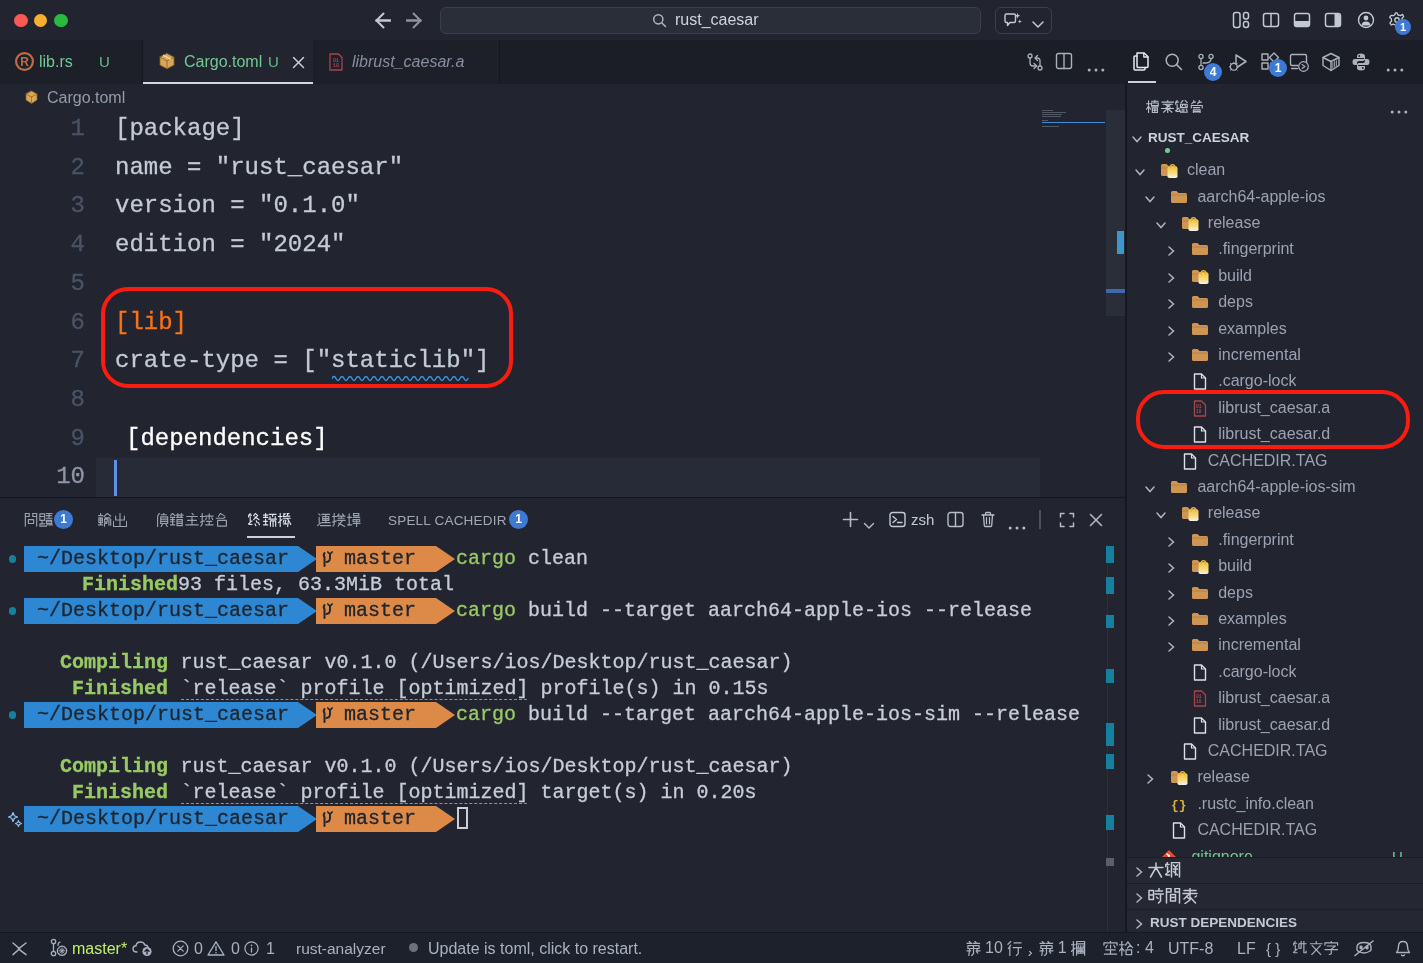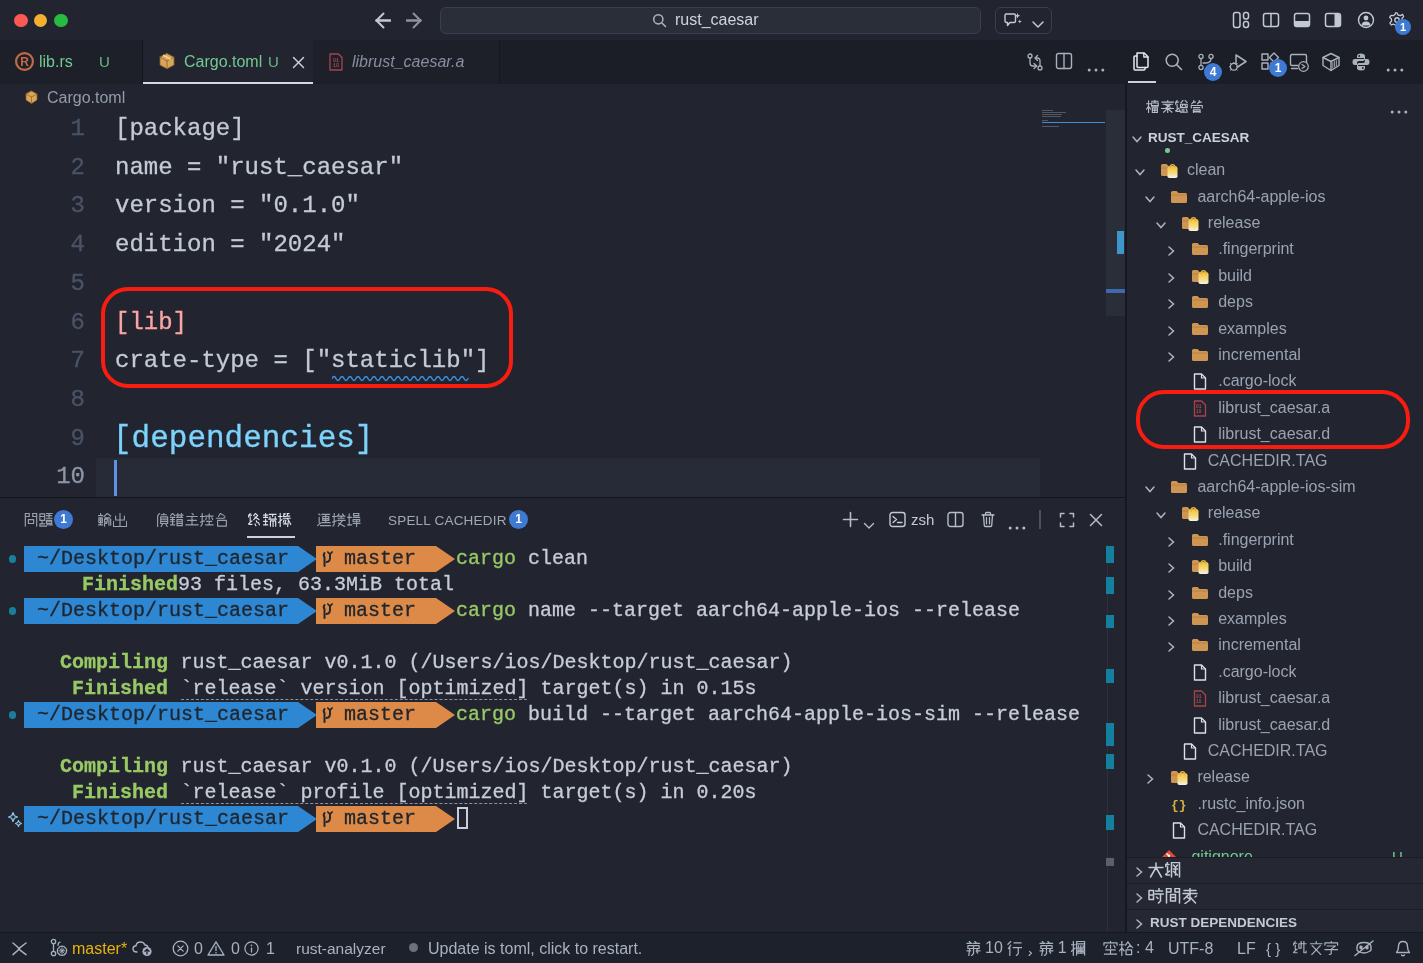--- a/index.html
+++ b/index.html
@@ -170,26 +170,26 @@
 <div class="abs mono" style="left:0;top:110.0px;width:85px;height:38.7px;line-height:38.7px;font-size:24px;color:#4a5366;text-align:right">1</div>
 <div class="abs mono" style="left:115px;top:110.0px;height:38.7px;line-height:38.7px;font-size:24px;color:#c3cad6;white-space:pre">[package]</div>
 <div class="abs mono" style="left:0;top:148.7px;width:85px;height:38.7px;line-height:38.7px;font-size:24px;color:#4a5366;text-align:right">2</div>
 <div class="abs mono" style="left:115px;top:148.7px;height:38.7px;line-height:38.7px;font-size:24px;color:#c3cad6;white-space:pre">name&nbsp;=&nbsp;"rust_caesar"</div>
 <div class="abs mono" style="left:0;top:187.4px;width:85px;height:38.7px;line-height:38.7px;font-size:24px;color:#4a5366;text-align:right">3</div>
 <div class="abs mono" style="left:115px;top:187.4px;height:38.7px;line-height:38.7px;font-size:24px;color:#c3cad6;white-space:pre">version&nbsp;=&nbsp;"0.1.0"</div>
 <div class="abs mono" style="left:0;top:226.1px;width:85px;height:38.7px;line-height:38.7px;font-size:24px;color:#4a5366;text-align:right">4</div>
 <div class="abs mono" style="left:115px;top:226.1px;height:38.7px;line-height:38.7px;font-size:24px;color:#c3cad6;white-space:pre">edition&nbsp;=&nbsp;"2024"</div>
 <div class="abs mono" style="left:0;top:264.8px;width:85px;height:38.7px;line-height:38.7px;font-size:24px;color:#4a5366;text-align:right">5</div>
 <div class="abs mono" style="left:0;top:303.5px;width:85px;height:38.7px;line-height:38.7px;font-size:24px;color:#4a5366;text-align:right">6</div>
-<div class="abs mono" style="left:115px;top:303.5px;height:38.7px;line-height:38.7px;font-size:24px;color:#fca5a5;white-space:pre">[lib]</div>
+<div class="abs mono" style="left:115px;top:303.5px;height:38.7px;line-height:38.7px;font-size:24px;color:#f97316;white-space:pre">[lib]</div>
 <div class="abs mono" style="left:0;top:342.2px;width:85px;height:38.7px;line-height:38.7px;font-size:24px;color:#4a5366;text-align:right">7</div>
 <div class="abs mono" style="left:115px;top:342.2px;height:38.7px;line-height:38.7px;font-size:24px;color:#c3cad6;white-space:pre">crate-type&nbsp;=&nbsp;["staticlib"]</div>
 <div class="abs mono" style="left:0;top:380.9px;width:85px;height:38.7px;line-height:38.7px;font-size:24px;color:#4a5366;text-align:right">8</div>
 <div class="abs mono" style="left:0;top:419.6px;width:85px;height:38.7px;line-height:38.7px;font-size:24px;color:#4a5366;text-align:right">9</div>
-<div class="abs mono" style="left:113px;top:419.6px;height:38.7px;line-height:38.7px;font-size:31px;color:#7dd3fc;white-space:pre">[dependencies]</div>
+<div class="abs mono" style="left:126px;top:419.6px;height:38.7px;line-height:38.7px;font-size:24px;color:#ffffff;white-space:pre">[dependencies]</div>
 <div class="abs mono" style="left:0;top:458.3px;width:85px;height:38.7px;line-height:38.7px;font-size:24px;color:#8d95a8;text-align:right">10</div>
 <div class="abs" style="left:114.3px;top:459.8px;width:2.8px;height:36px;background:#5f8fe6"></div>
 <div class="abs" style="left:332px;top:368px"><svg width="140" height="8" viewBox="0 0 140 8" style="" fill="none" stroke-linecap="round" stroke-linejoin="round">
       <path d="M0 4.5 q2 -4 4 0 t4 0 q2 -4 4 0 t4 0 q2 -4 4 0 t4 0 q2 -4 4 0 t4 0 q2 -4 4 0 t4 0 q2 -4 4 0 t4 0 q2 -4 4 0 t4 0 q2 -4 4 0 t4 0 q2 -4 4 0 t4 0 q2 -4 4 0 t4 0 q2 -4 4 0 t4 0 q2 -4 4 0 t4 0 q2 -4 4 0 t4 0 q2 -4 4 0 t4 0 q2 -4 4 0 t4 0 q2 -4 4 0 t4 0 q2 -4 4 0 t4 0" stroke="#3f8edb" stroke-width="1.5" fill="none"></path>
     </svg></div>
 <div class="abs" style="left:101px;top:287px;width:412px;height:101px;border:4.5px solid #f81d10;border-radius:27px"></div>
 <div class="abs" style="left:1042px;top:110.0px;width:11px;height:1.2px;background:#515866"></div>
 <div class="abs" style="left:1042px;top:112.0px;width:24px;height:1.2px;background:#515866"></div>
 <div class="abs" style="left:1042px;top:113.9px;width:20px;height:1.2px;background:#515866"></div>
 <div class="abs" style="left:1042px;top:115.8px;width:19px;height:1.2px;background:#515866"></div>
@@ -295,25 +295,25 @@
 <div class="abs" style="left:316px;top:598.0px;width:120px;height:26px;background:#dd8a49"></div>
 <div class="abs" style="left:436px;top:598.0px;width:0;height:0;border-left:19px solid #dd8a49;border-top:13px solid transparent;border-bottom:13px solid transparent"></div>
 <div class="abs mono" style="left:37px;top:598.0px;height:26px;line-height:26px;font-size:20px;font-weight:normal;color:#20262e;white-space:pre;">~/Desktop/rust_caesar</div>
 <div class="abs" style="left:320px;top:602.0px"><svg width="14" height="19" viewBox="0 0 14 19" style="" fill="none" stroke-linecap="round" stroke-linejoin="round">
       <path d="M4.5 3 Q3 5 4.5 7 V16" stroke="#20262e" stroke-width="2" fill="none"></path>
       <path d="M10 4.5 V8 Q10 11.5 6.5 12" stroke="#20262e" stroke-width="1.9" fill="none"></path>
       <path d="M7.8 2 L10 4.2 L12.2 2" stroke="#20262e" stroke-width="1.7" fill="none"></path>
     </svg></div>
 <div class="abs mono" style="left:344px;top:598.0px;height:26px;line-height:26px;font-size:20px;font-weight:normal;color:#20262e;white-space:pre;">master</div>
 <div class="abs mono" style="left:456px;top:598.0px;height:26px;line-height:26px;font-size:20px;font-weight:normal;color:#98c964;white-space:pre;">cargo</div>
-<div class="abs mono" style="left:528px;top:598.0px;height:26px;line-height:26px;font-size:20px;font-weight:normal;color:#c6ccd8;white-space:pre;">name --target aarch64-apple-ios --release</div>
+<div class="abs mono" style="left:528px;top:598.0px;height:26px;line-height:26px;font-size:20px;font-weight:normal;color:#c6ccd8;white-space:pre;">build --target aarch64-apple-ios --release</div>
 <div class="abs mono" style="left:60px;top:650.0px;height:26px;line-height:26px;font-size:20px;font-weight:bold;color:#98c964;white-space:pre;">Compiling</div>
 <div class="abs mono" style="left:180.5px;top:650.0px;height:26px;line-height:26px;font-size:20px;font-weight:normal;color:#c6ccd8;white-space:pre;">rust_caesar v0.1.0 (/Users/ios/Desktop/rust_caesar)</div>
 <div class="abs mono" style="left:72px;top:676.0px;height:26px;line-height:26px;font-size:20px;font-weight:bold;color:#98c964;white-space:pre;">Finished</div>
-<div class="abs mono" style="left:180.5px;top:676.0px;height:26px;line-height:26px;font-size:20px;font-weight:normal;color:#c6ccd8;white-space:pre;">`release` version [optimized] target(s) in 0.15s</div>
+<div class="abs mono" style="left:180.5px;top:676.0px;height:26px;line-height:26px;font-size:20px;font-weight:normal;color:#c6ccd8;white-space:pre;">`release` profile [optimized] profile(s) in 0.15s</div>
 <div class="abs" style="left:181px;top:699.0px;width:346px;height:0;border-top:1.5px dashed #8a93a5"></div>
 <div class="abs" style="left:8.5px;top:711.0px;width:7.5px;height:7.5px;border-radius:50%;background:#1a7f9c"></div>
 <div class="abs" style="left:24px;top:702.0px;width:274px;height:26px;background:#2d87d3"></div>
 <div class="abs" style="left:298px;top:702.0px;width:0;height:0;border-left:19px solid #2d87d3;border-top:13px solid transparent;border-bottom:13px solid transparent"></div>
 <div class="abs" style="left:316px;top:702.0px;width:120px;height:26px;background:#dd8a49"></div>
 <div class="abs" style="left:436px;top:702.0px;width:0;height:0;border-left:19px solid #dd8a49;border-top:13px solid transparent;border-bottom:13px solid transparent"></div>
 <div class="abs mono" style="left:37px;top:702.0px;height:26px;line-height:26px;font-size:20px;font-weight:normal;color:#20262e;white-space:pre;">~/Desktop/rust_caesar</div>
 <div class="abs" style="left:320px;top:706.0px"><svg width="14" height="19" viewBox="0 0 14 19" style="" fill="none" stroke-linecap="round" stroke-linejoin="round">
       <path d="M4.5 3 Q3 5 4.5 7 V16" stroke="#20262e" stroke-width="2" fill="none"></path>
       <path d="M10 4.5 V8 Q10 11.5 6.5 12" stroke="#20262e" stroke-width="1.9" fill="none"></path>
@@ -662,21 +662,21 @@
       </defs>
       <path d="M1 3.5 Q1 2 2.5 2 H6.5 L8.5 4 H15.5 Q17 4 17 5.5 V12.5 Q17 14 15.5 14 H2.5 Q1 14 1 12.5 Z" fill="#cf9552" stroke="none"></path>
       <path d="M1 6 H17" stroke="#b07f3e" stroke-width="0.8"></path>
       <rect x="7.5" y="4.5" width="10" height="11.5" rx="1.8" fill="url(#gbag)" stroke="none"></rect>
       <path d="M10.3 6.5 V4.8 Q10.3 2.8 12.5 2.8 Q14.7 2.8 14.7 4.8 V6.5" stroke="#e3b33a" stroke-width="1.4" fill="none"></path>
     </svg></div>
 <div class="abs" style="left:1197.4px;top:768.4px;font-size:16px;color:#9aa2b1;white-space:nowrap;max-width:218px;overflow:hidden">release</div>
 <div class="abs" style="left:1171.4px;top:795.8px"><svg width="15" height="16" viewBox="0 0 15 16" fill="none">
       <text x="0" y="12.5" font-size="13" font-weight="bold" fill="#d8b43c" font-family="Liberation Mono">{}</text>
     </svg></div>
-<div class="abs" style="left:1197.4px;top:794.8px;font-size:16px;color:#9aa2b1;white-space:nowrap;max-width:218px;overflow:hidden">.rustc_info.json</div>
+<div class="abs" style="left:1197.4px;top:794.8px;font-size:16px;color:#9aa2b1;white-space:nowrap;max-width:218px;overflow:hidden">.rustc_info.clean</div>
 <div class="abs" style="left:1172.4px;top:822.2px"><svg width="14" height="17" viewBox="0 0 14 17" fill="none">
       <path d="M1.5 1 H8.5 L12.5 5 V16 H1.5 Z" stroke="#dbe0e8" stroke-width="1.4" stroke-linejoin="round"></path>
       <path d="M8.5 1 V5 H12.5" stroke="#dbe0e8" stroke-width="1.2"></path>
     </svg></div>
 <div class="abs" style="left:1197.4px;top:821.2px;font-size:16px;color:#9aa2b1;white-space:nowrap;max-width:218px;overflow:hidden">CACHEDIR.TAG</div>
 <div class="abs" style="left:1161.0px;top:848.6px"><svg width="16" height="16" viewBox="0 0 16 16" fill="none">
       <path d="M8 1 L15 8 L8 15 L1 8 Z" fill="#dd4c35" stroke="none"></path>
       <path d="M5.5 4.5 L8 7 M8 10.5 V7" stroke="#fff" stroke-width="1.2"></path>
       <circle cx="8" cy="10.8" r="1.1" fill="#fff"></circle>
       <circle cx="8" cy="6.6" r="1.1" fill="#fff"></circle>
@@ -715,21 +715,21 @@
       <path d="M14 2 L6.4 7.8 L14 13.6" stroke="currentColor" stroke-width="1.5" fill="none"></path>
     </svg></div>
 <div class="abs" style="left:49px;top:938px;color:#a9b1c0"><svg width="19" height="19" viewBox="0 0 19 19" style="" fill="none" stroke-linecap="round" stroke-linejoin="round">
       <circle cx="4.5" cy="3.5" r="2.2" stroke="currentColor" stroke-width="1.3"></circle>
       <circle cx="4.5" cy="15.5" r="2.2" stroke="currentColor" stroke-width="1.3"></circle>
       <path d="M4.5 5.7 V13.3" stroke="currentColor" stroke-width="1.3" fill="none"></path>
       <path d="M9 7.5 Q9 4.5 11 4.2" stroke="currentColor" stroke-width="1.2" fill="none"></path>
       <path d="M13 12.8 m0 -4.6 a4.6 4.6 0 1 0 0.01 0Z" stroke="currentColor" stroke-width="1.2" fill="none"></path>
       <path d="M13 9.8 V15.8 M10 12.8 H16 M10.9 10.7 L15.1 14.9 M15.1 10.7 L10.9 14.9" stroke="currentColor" stroke-width="1" fill="none"></path>
     </svg></div>
-<div class="abs" style="left:72px;top:940px;font-size:16px;color:#eab308">master*</div>
+<div class="abs" style="left:72px;top:940px;font-size:16px;color:#bef264">master*</div>
 <div class="abs" style="left:131px;top:939px;color:#a9b1c0"><svg width="24" height="18" viewBox="0 0 24 18" style="" fill="none" stroke-linecap="round" stroke-linejoin="round">
       <path d="M6 13 Q2 13 2 9.8 Q2 7 5 6.8 Q5.5 3 9.5 3 Q13 3 13.8 6 Q17 6 17 9.5" stroke="currentColor" stroke-width="1.4" fill="none"></path>
       <circle cx="16" cy="12.5" r="4.6" fill="currentColor" stroke="none"></circle>
       <path d="M16 15 V10.5 M13.9 12.3 L16 10.3 L18.1 12.3" stroke="#1d212c" stroke-width="1.3" fill="none"></path>
     </svg></div>
 <div class="abs" style="left:172px;top:939.5px;color:#a9b1c0"><svg width="17" height="17" viewBox="0 0 17 17" style="" fill="none" stroke-linecap="round" stroke-linejoin="round">
       <circle cx="8.5" cy="8.5" r="7.3" stroke="currentColor" stroke-width="1.3"></circle>
       <path d="M5.8 5.8 L11.2 11.2 M11.2 5.8 L5.8 11.2" stroke="currentColor" stroke-width="1.2" fill="none"></path>
     </svg></div>
 <div class="abs" style="left:194px;top:940px;font-size:16px;color:#a9b1c0">0</div>

